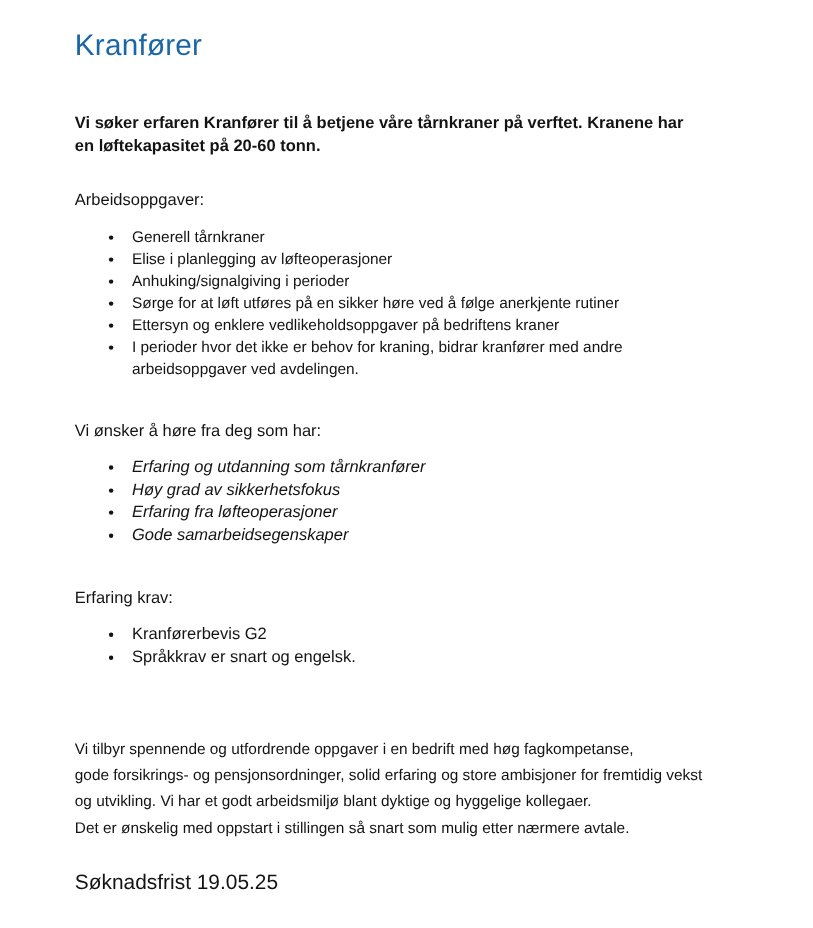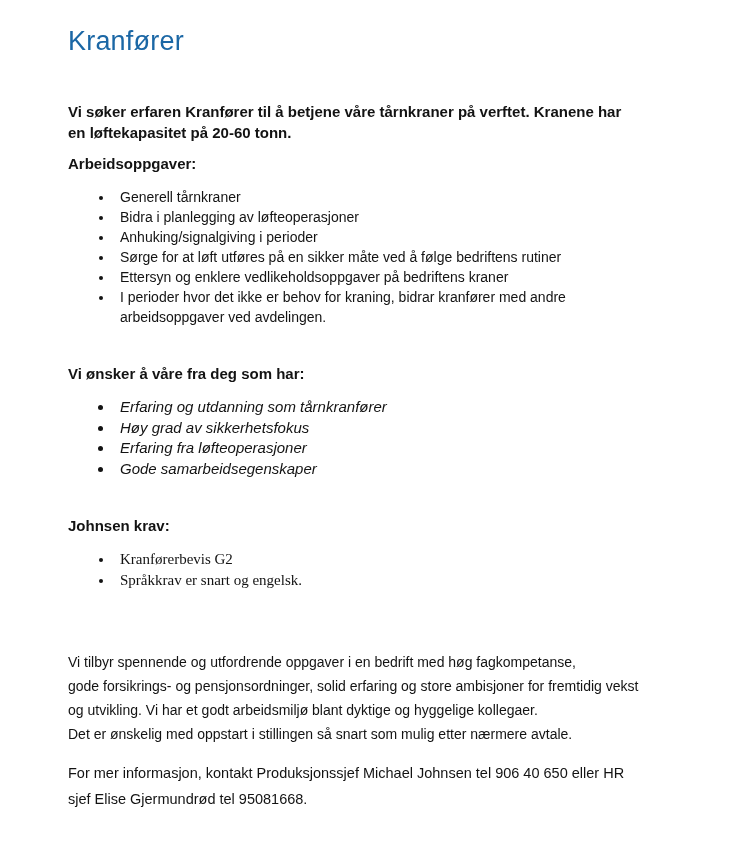--- a/index.html
+++ b/index.html
@@ -21,39 +21,39 @@
   .doc-title{
     font-size:27px;font-weight:400;
     color:var(--title-color);
     letter-spacing:.2px;
     margin-bottom:44px;
   }
   .intro{
     font-size:15px;font-weight:700;
     line-height:21px;
     max-width:640px;
-    margin-bottom:11px;
+    margin-bottom:29px;
   }
   .section-heading{
-    font-size:15px;font-weight:700;
+    font-size:15px;font-weight:400;
     line-height:20px;
     margin-bottom:13px;
   }
   ul.bullet-list{
     list-style:disc outside;
     padding-left:46px;
     max-width:640px;
   }
   ul.bullet-list li{
     line-height:20px;
     padding-left:6px;
   }
   .section-0 ul.bullet-list li{font-size:14px;}
   .section-1 ul.bullet-list li{font-size:15px;line-height:20.5px;font-style:italic;}
-  .section-2 ul.bullet-list li{font-size:15px;line-height:20.5px;font-family:Liberation Serif, serif;}
+  .section-2 ul.bullet-list li{font-size:15px;line-height:20.5px;}
   .section-1,.section-2{margin-top:37px;}
   .closing{
     margin-top:60px;
     font-size:14px;
     line-height:24px;
     max-width:655px;
   }
   .contact{
     margin-top:14px;
     font-size:14.5px;
@@ -72,45 +72,44 @@
 <div class="page">
 
   <h1 class="doc-title">Kranfører</h1>
 
   <p class="intro">Vi søker erfaren Kranfører til å betjene våre tårnkraner på verftet. Kranene har en løftekapasitet på 20-60 tonn.</p>
 
   <div class="section section-0">
     <h2 class="section-heading">Arbeidsoppgaver:</h2>
     <ul class="bullet-list">
         <li>Generell tårnkraner</li>
-        <li>Bidra i planlegging av løfteoperasjoner</li>
+        <li>Elise i planlegging av løfteoperasjoner</li>
         <li>Anhuking/signalgiving i perioder</li>
-        <li>Sørge for at løft utføres på en sikker måte ved å følge bedriftens rutiner</li>
+        <li>Sørge for at løft utføres på en sikker høre ved å følge anerkjente rutiner</li>
         <li>Ettersyn og enklere vedlikeholdsoppgaver på bedriftens kraner</li>
         <li>I perioder hvor det ikke er behov for kraning, bidrar kranfører med andre arbeidsoppgaver ved avdelingen.</li>
       </ul>
   </div>
 
   <div class="section section-1">
-    <h2 class="section-heading">Vi ønsker å våre fra deg som har:</h2>
+    <h2 class="section-heading">Vi ønsker å høre fra deg som har:</h2>
     <ul class="bullet-list">
         <li>Erfaring og utdanning som tårnkranfører</li>
         <li>Høy grad av sikkerhetsfokus</li>
         <li>Erfaring fra løfteoperasjoner</li>
         <li>Gode samarbeidsegenskaper</li>
       </ul>
   </div>
 
   <div class="section section-2">
-    <h2 class="section-heading">Johnsen krav:</h2>
+    <h2 class="section-heading">Erfaring krav:</h2>
     <ul class="bullet-list">
         <li>Kranførerbevis G2</li>
         <li>Språkkrav er snart og engelsk.</li>
       </ul>
   </div>
 
   <p class="closing">Vi tilbyr spennende og utfordrende oppgaver i en bedrift med høg fagkompetanse,<br>gode forsikrings- og pensjonsordninger, solid erfaring og store ambisjoner for fremtidig vekst<br>og utvikling. Vi har et godt arbeidsmiljø blant dyktige og hyggelige kollegaer.<br>Det er ønskelig med oppstart i stillingen så snart som mulig etter nærmere avtale.</p>
 
-  <p class="contact">For mer informasjon, kontakt Produksjonssjef Michael Johnsen tel 906 40 650 eller HR sjef Elise Gjermundrød tel 95081668.</p>
 
   <p class="deadline">Søknadsfrist 19.05.25</p>
 
 </div>
 
 </body></html>

